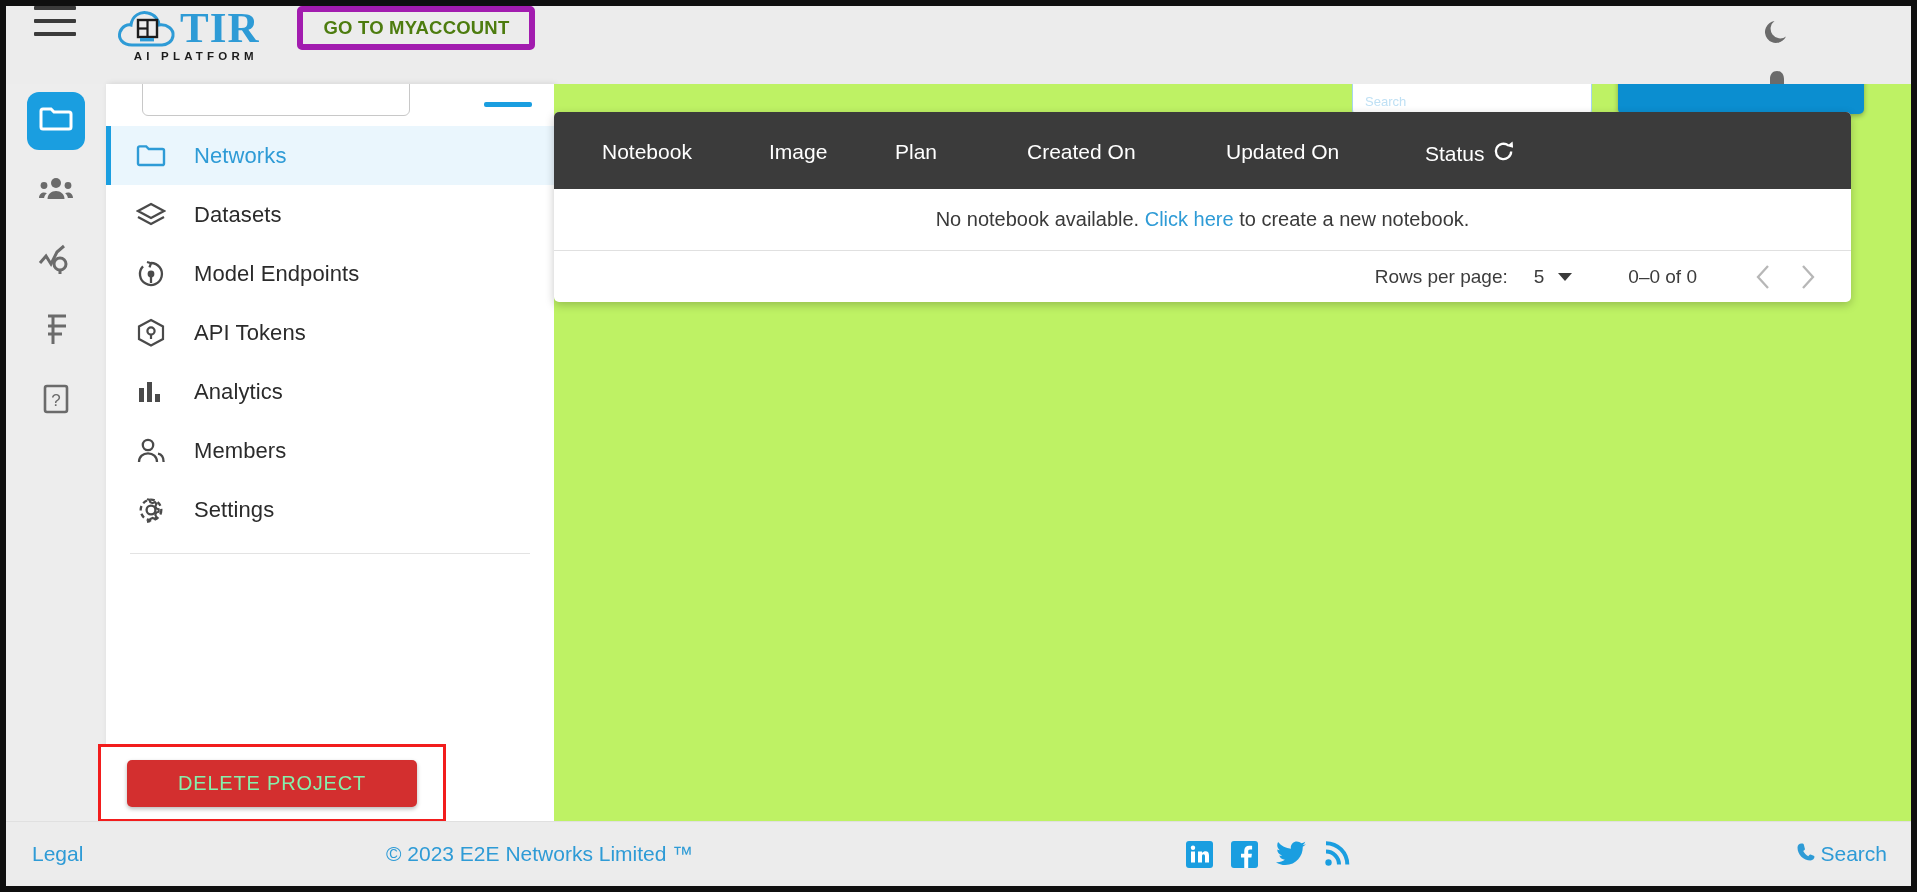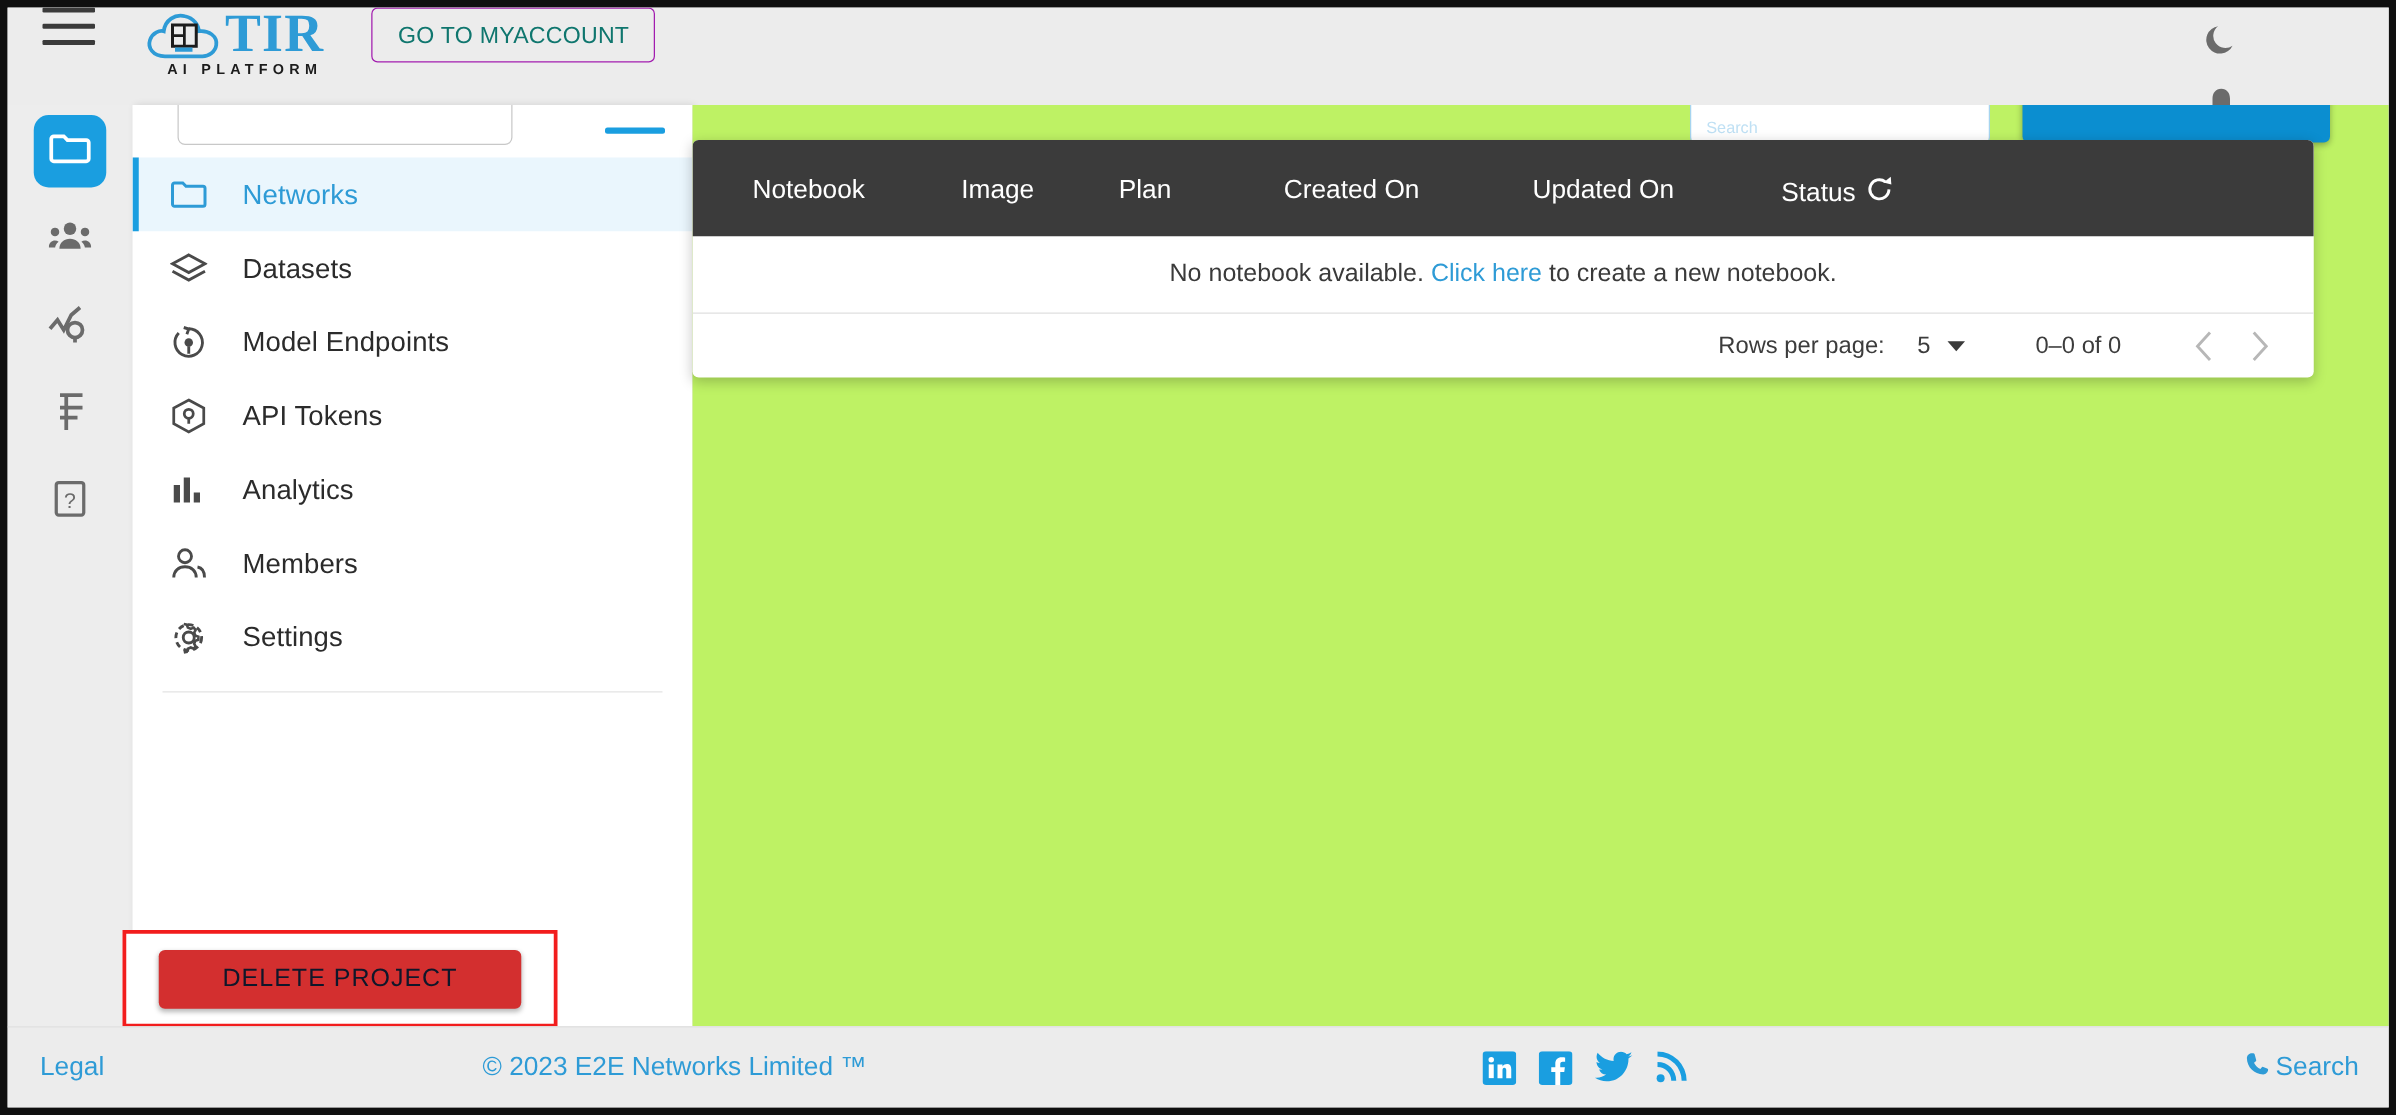--- a/index.html
+++ b/index.html
@@ -49,29 +49,30 @@
   }
   #brand-sub {
     font-size: 11.5px; font-weight: 700; color: #1c1c1c;
     letter-spacing: 4.2px; margin-top: 1px; margin-left: 16px;
   }
 
   #goto-myaccount {
     margin-left: 38px;
     height: 44px;
     padding: 0 20px;
-    border: 1px solid #a21caf;
+    border: 6px solid #a21caf;
     border-radius: 5px;
     background: transparent;
-    color: #0f766e;
+    color: #4d7c0f;
     font-size: 18.5px;
     font-family: "Liberation Sans", sans-serif;
     letter-spacing: .2px;
     cursor: pointer;
     white-space: nowrap;
+    font-weight: bold;
   }
 
   #header-right {
     margin-left: auto;
     display: flex; align-items: center;
     padding-right: 22px;
     gap: 0px;
     flex-direction: column;
   }
   .hicon { width: 52px; height: 52px; display: flex; align-items: center; justify-content: center; cursor: pointer; }
@@ -169,21 +170,21 @@
   #delete-wrap {
     position: absolute;
     left: 92px; top: 738px;
     width: 348px; height: 78px;
     border: 3px solid #f21d1d;
     background: #ffffff;
     display: flex; align-items: center; justify-content: center;
   }
   #delete-project {
     width: 290px; height: 47px;
-    background: #d32f2f; color: #0f172a;
+    background: #d32f2f; color: #86efac;
     border: none; border-radius: 5px;
     font-size: 20px; letter-spacing: .8px;
     font-family: "Liberation Sans", sans-serif;
     box-shadow: 0 2px 4px rgba(0,0,0,.28);
     cursor: pointer;
   }
 
   
   #content {
     position: absolute;

